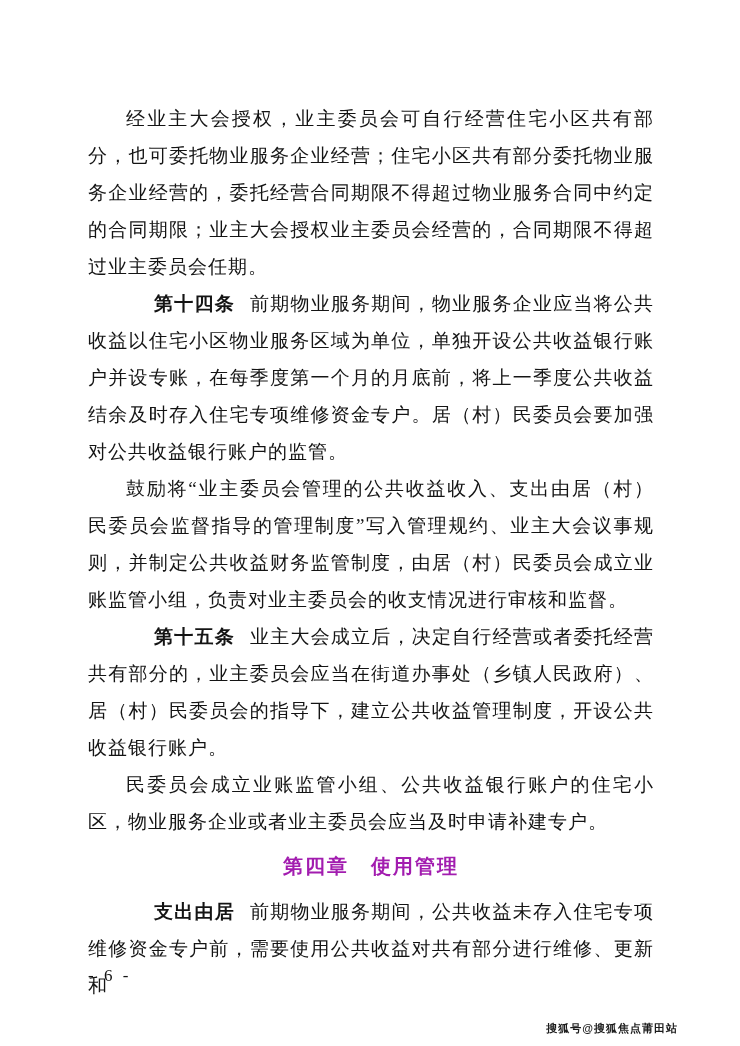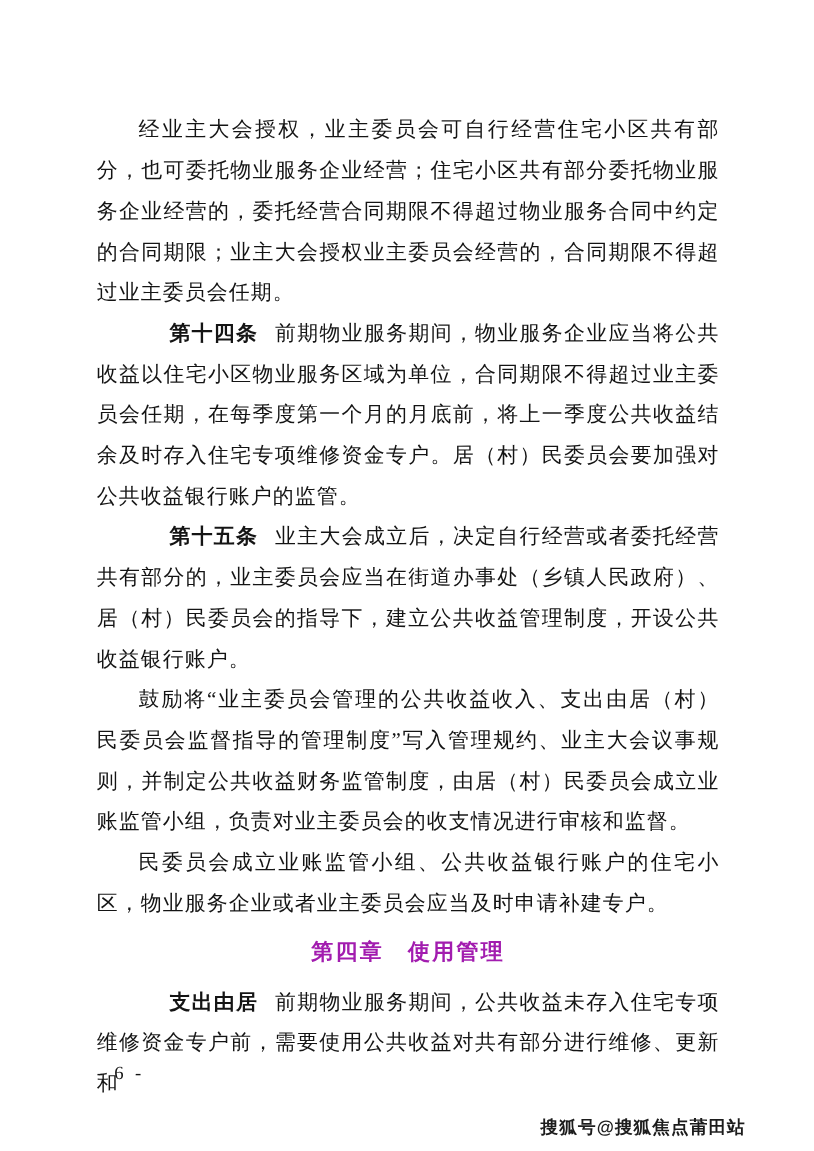--- a/index.html
+++ b/index.html
@@ -57,40 +57,40 @@
     left: 88px;
     top: 966px;
     font-size: 17px;
     letter-spacing: 3px;
     color: #141414;
   }
   .watermark {
     position: absolute;
     right: 14px;
     bottom: 10px;
-    font-size: 16px;
+    font-size: 11px;
     font-weight: 700;
     color: #1c1c1c;
     font-family: "Liberation Sans", "DejaVu Sans", sans-serif;
     letter-spacing: 1px;
   }
 </style>
 </head>
 <body>
 
 <div class="page">
   <div class="content">
 
     <p class="para"><span class="lead"></span><span>经业主大会授权，业主委员会可自行经营住宅小区共有部分，也可委托物业服务企业经营；住宅小区共有部分委托物业服务企业经营的，委托经营合同期限不得超过物业服务合同中约定的合同期限；业主大会授权业主委员会经营的，合同期限不得超过业主委员会任期。</span></p>
 
-    <p class="para"><span class="lead">第十四条</span><span>前期物业服务期间，物业服务企业应当将公共收益以住宅小区物业服务区域为单位，合同期限不得超过业主委员会任期，在每季度第一个月的月底前，将上一季度公共收益结余及时存入住宅专项维修资金专户。居（村）民委员会要加强对公共收益银行账户的监管。</span></p>
+    <p class="para"><span class="lead">第十四条</span><span>前期物业服务期间，物业服务企业应当将公共收益以住宅小区物业服务区域为单位，单独开设公共收益银行账户并设专账，在每季度第一个月的月底前，将上一季度公共收益结余及时存入住宅专项维修资金专户。居（村）民委员会要加强对公共收益银行账户的监管。</span></p>
+
+    <p class="para"><span class="lead"></span><span>鼓励将“业主委员会管理的公共收益收入、支出由居（村）民委员会监督指导的管理制度”写入管理规约、业主大会议事规则，并制定公共收益财务监管制度，由居（村）民委员会成立业账监管小组，负责对业主委员会的收支情况进行审核和监督。</span></p>
 
     <p class="para"><span class="lead">第十五条</span><span>业主大会成立后，决定自行经营或者委托经营共有部分的，业主委员会应当在街道办事处（乡镇人民政府）、居（村）民委员会的指导下，建立公共收益管理制度，开设公共收益银行账户。</span></p>
-
-    <p class="para"><span class="lead"></span><span>鼓励将“业主委员会管理的公共收益收入、支出由居（村）民委员会监督指导的管理制度”写入管理规约、业主大会议事规则，并制定公共收益财务监管制度，由居（村）民委员会成立业账监管小组，负责对业主委员会的收支情况进行审核和监督。</span></p>
 
     <p class="para"><span class="lead"></span><span>民委员会成立业账监管小组、公共收益银行账户的住宅小区，物业服务企业或者业主委员会应当及时申请补建专户。</span></p>
 
     <h2 class="chapter">第四章　使用管理</h2>
 
     <p class="para"><span class="lead">支出由居</span><span>前期物业服务期间，公共收益未存入住宅专项维修资金专户前，需要使用公共收益对共有部分进行维修、更新和</span></p>
 
   </div>
 
   <div class="page-number">- 6 -</div>

